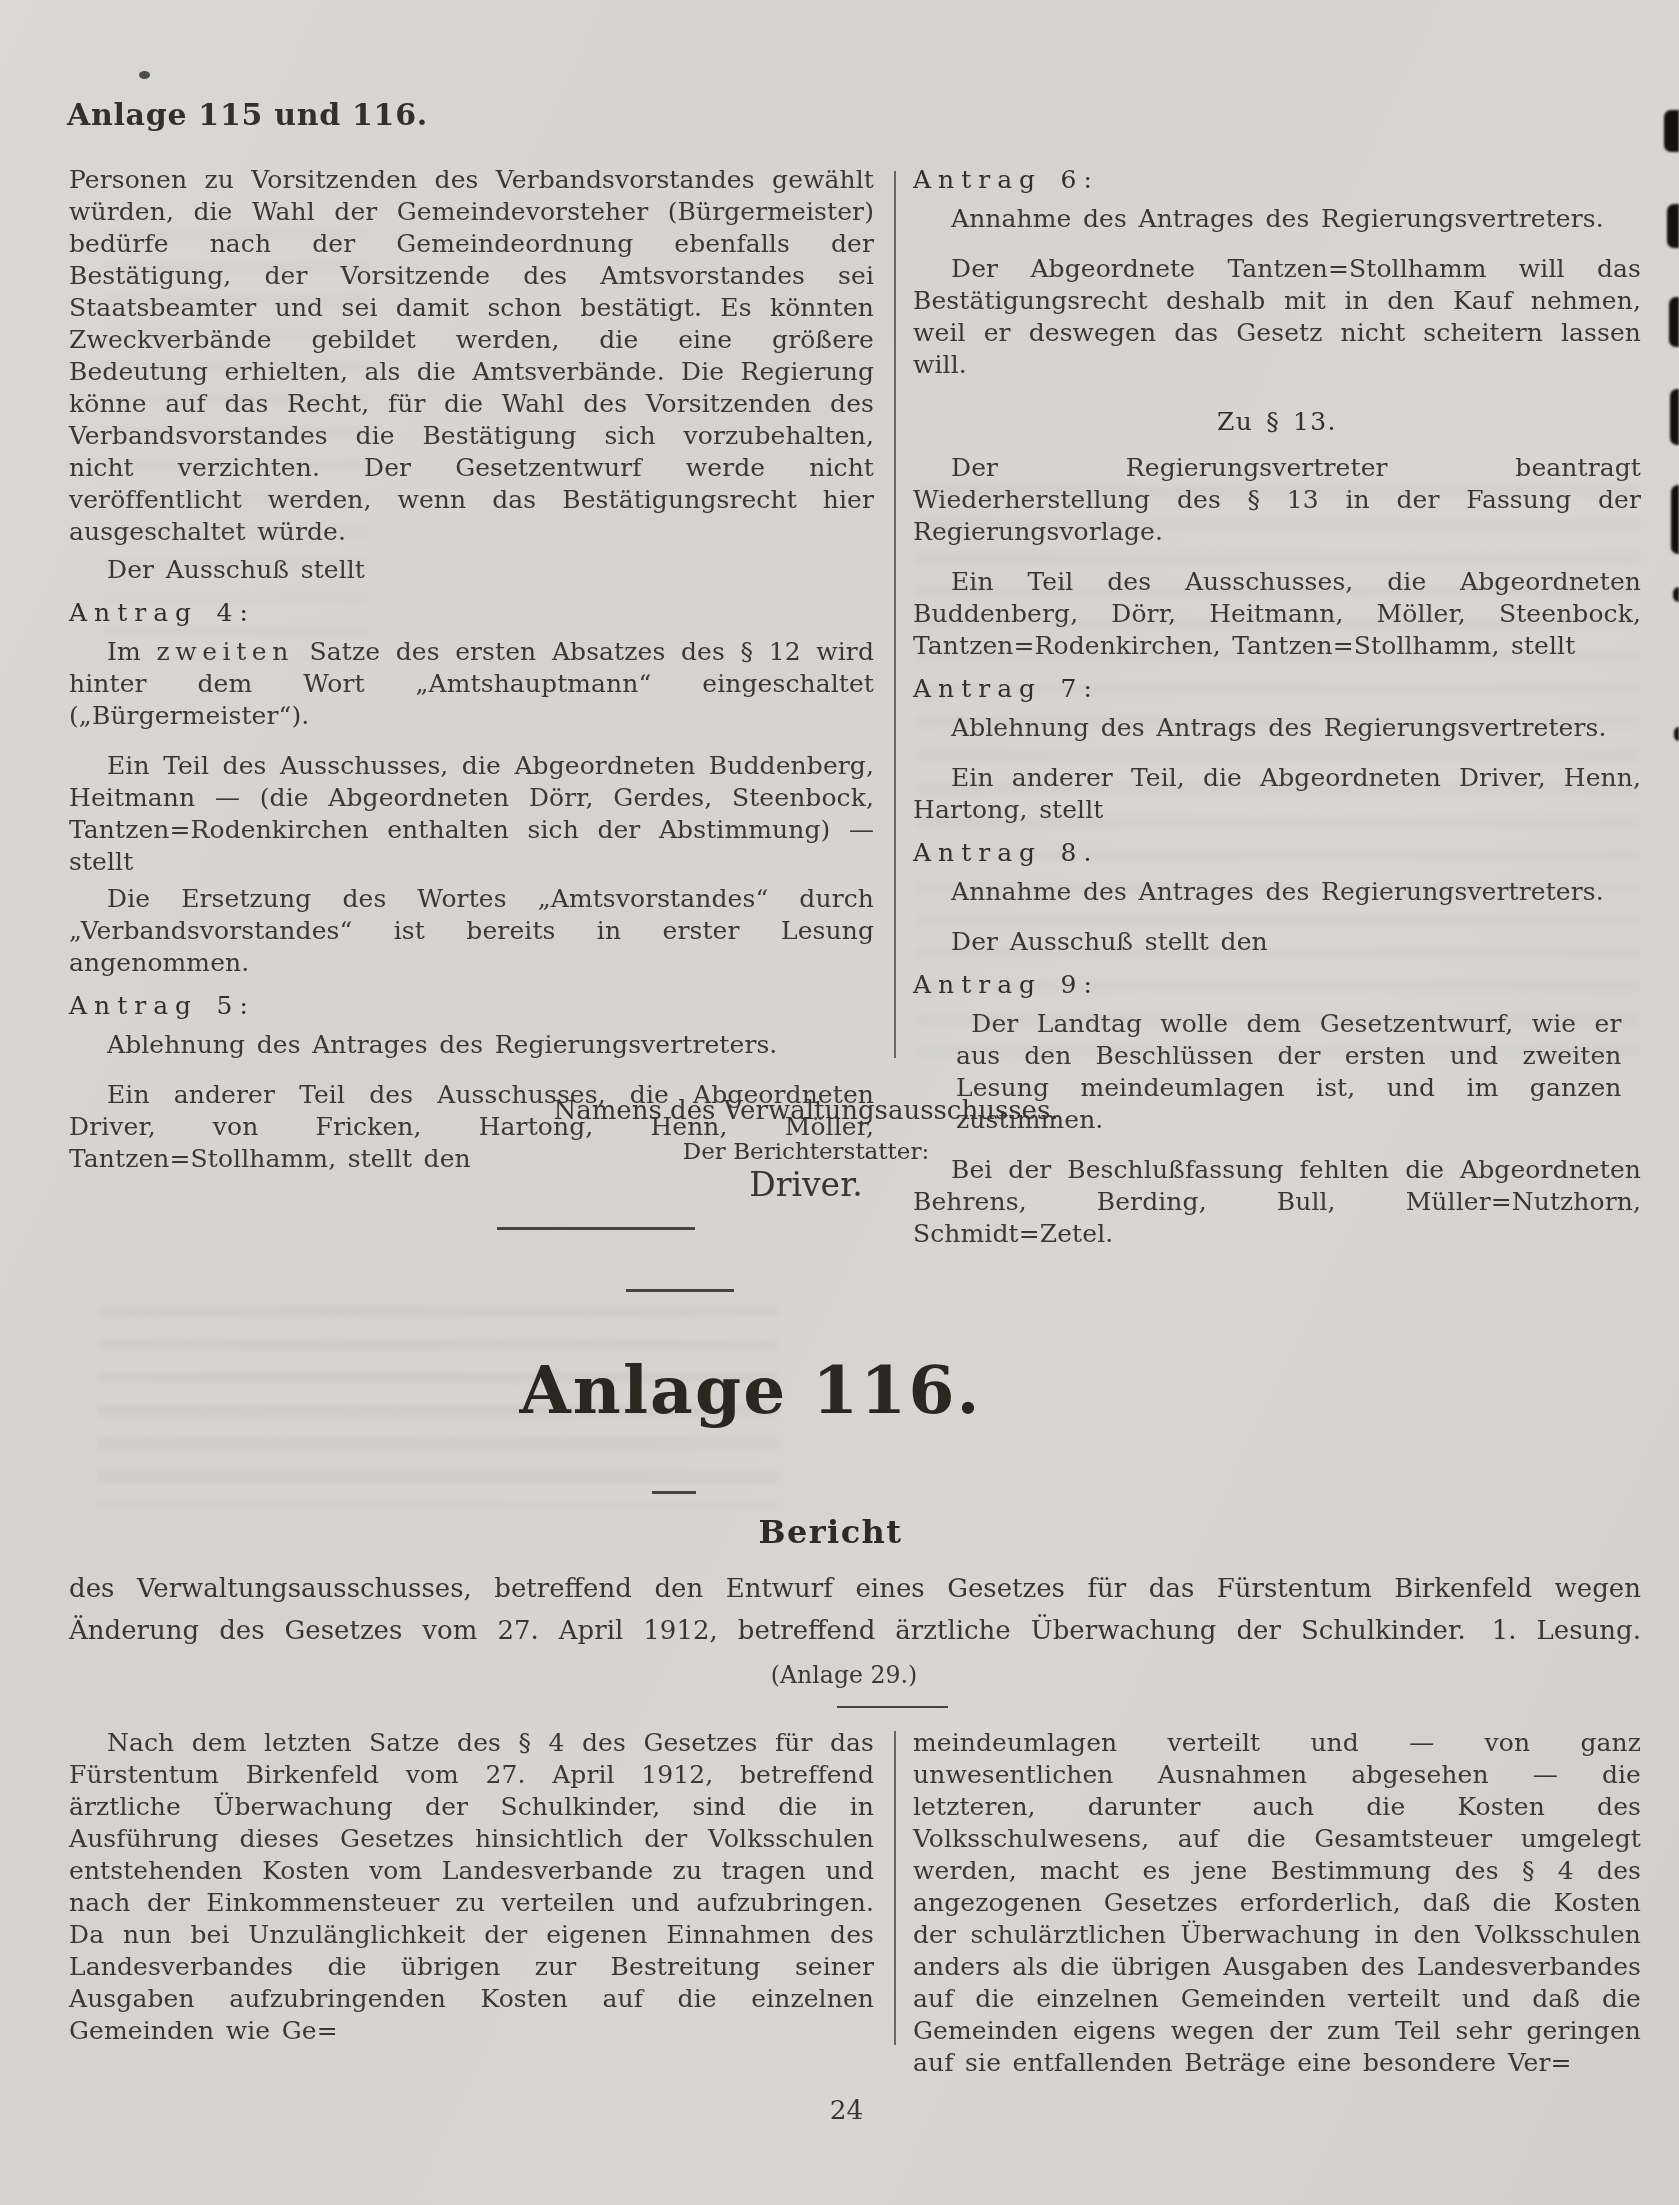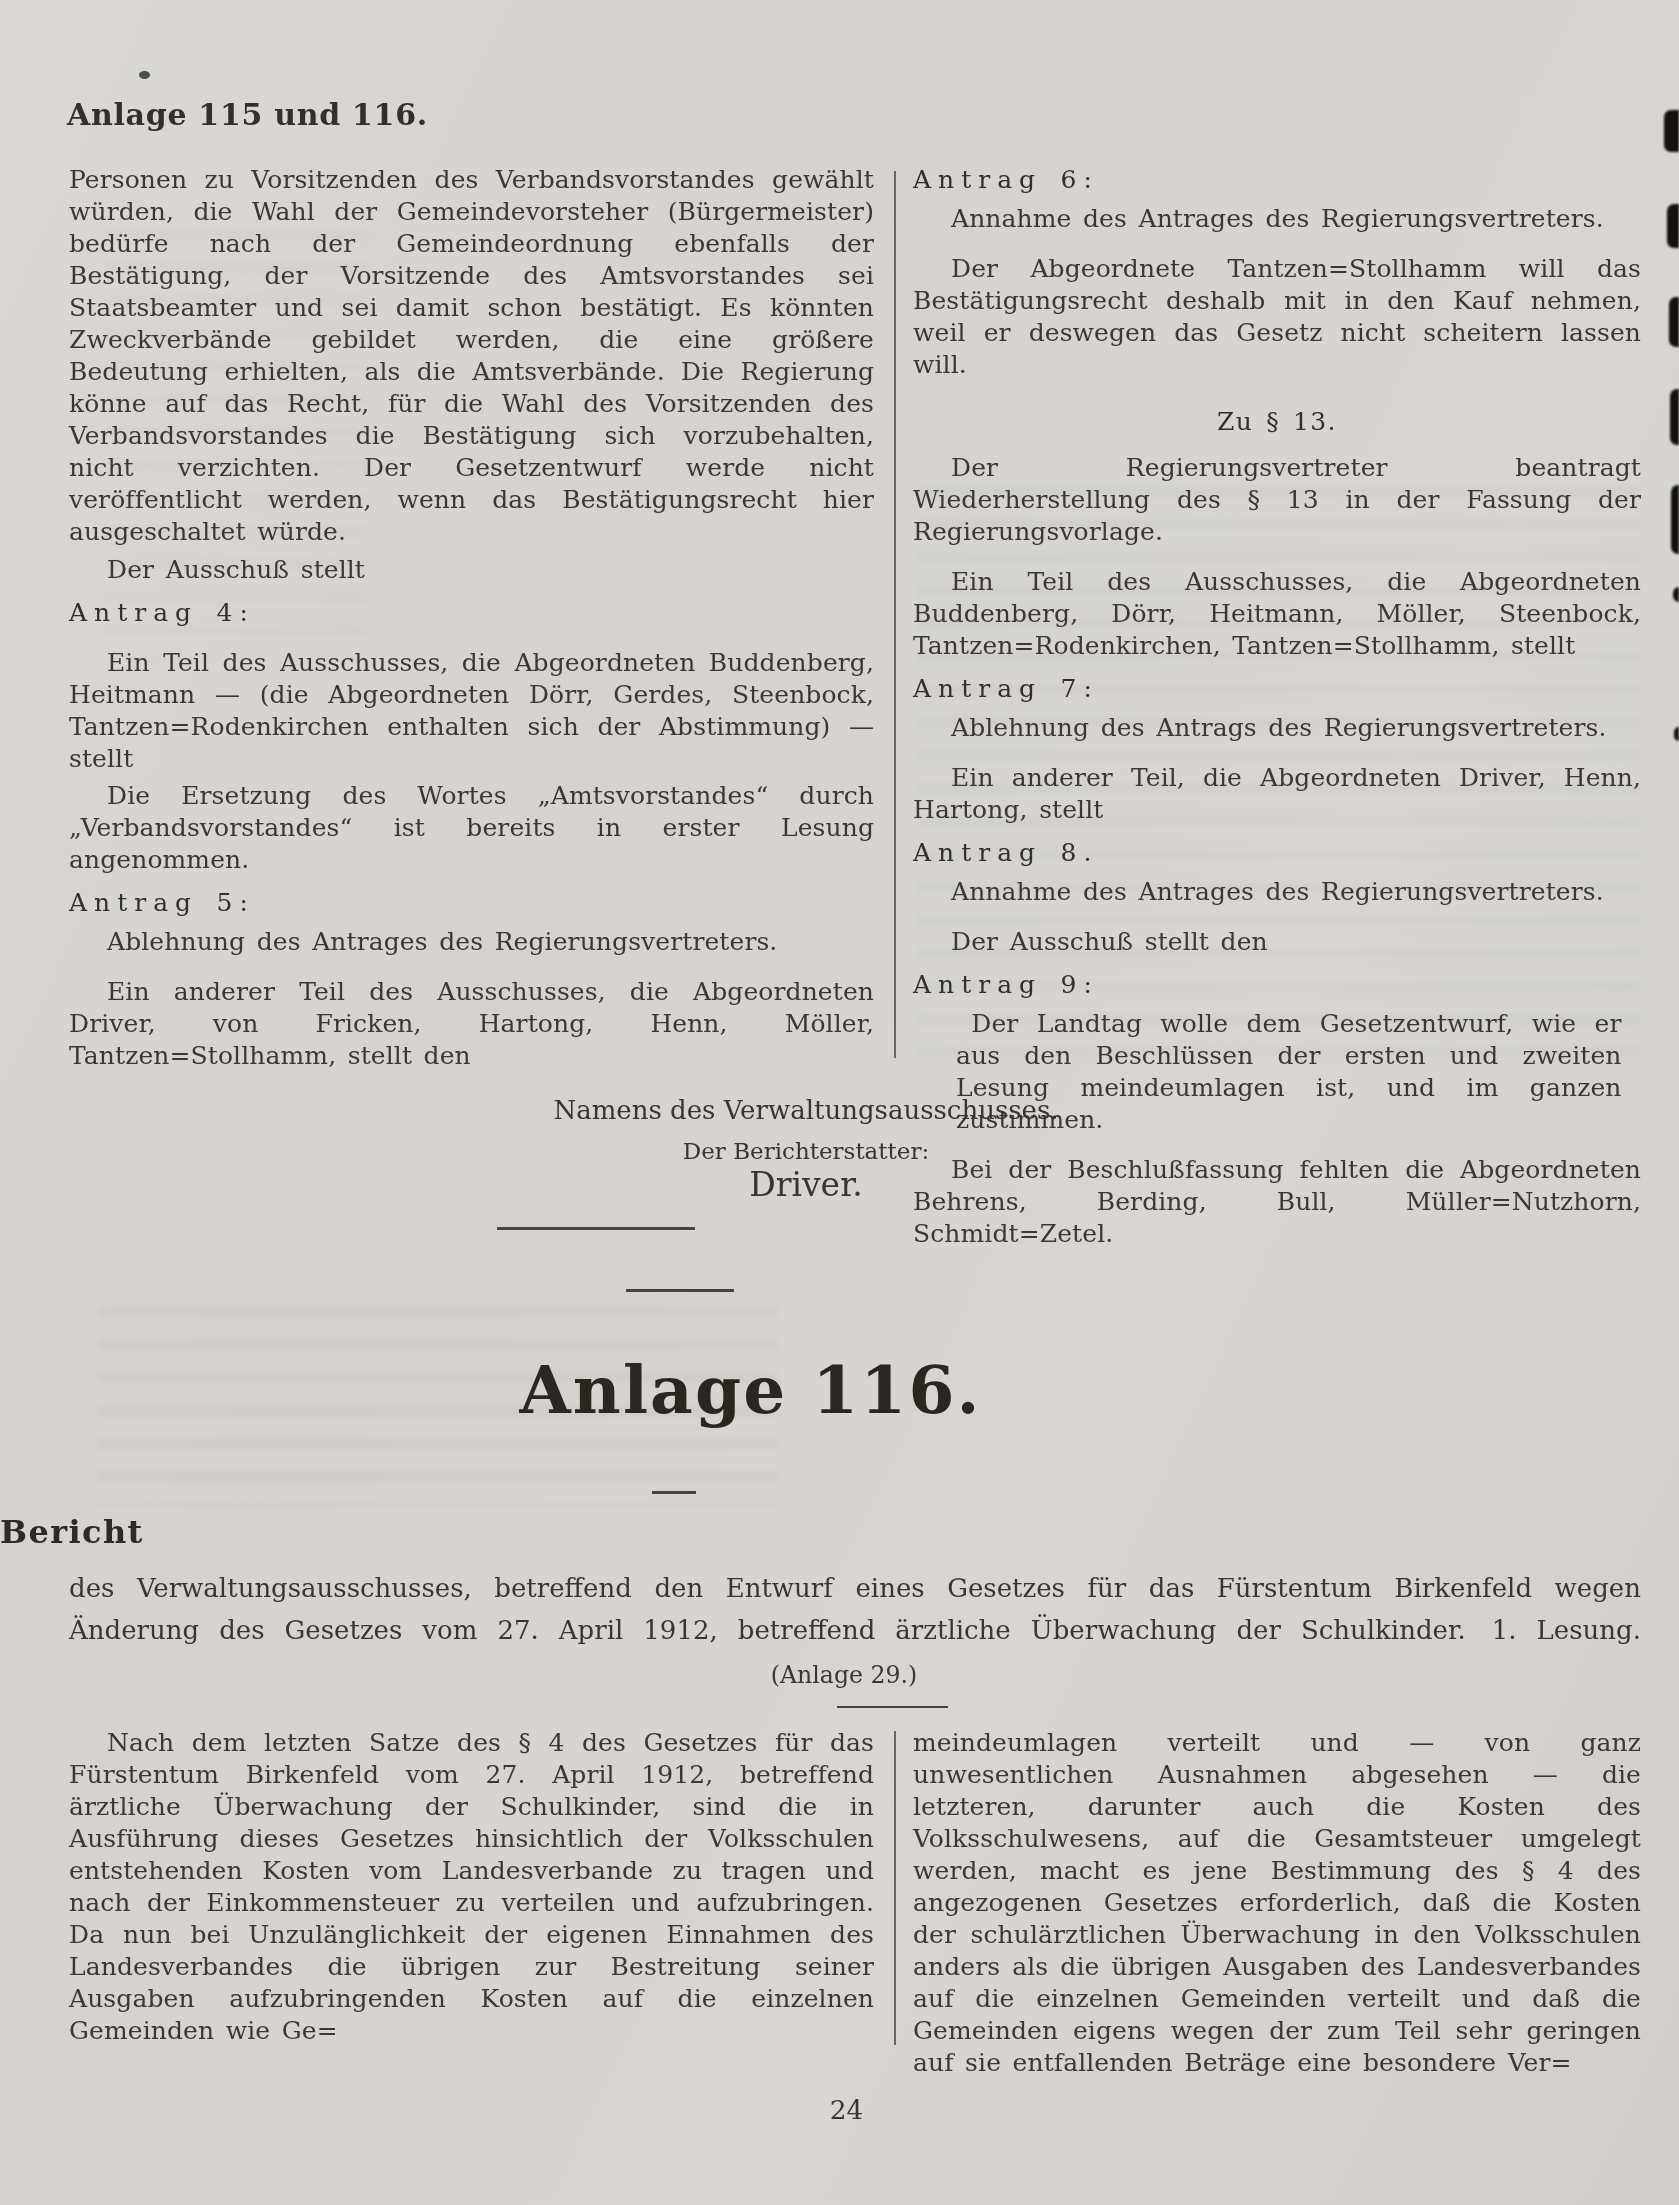--- a/index.html
+++ b/index.html
@@ -64,21 +64,21 @@
   .sig-1 { font-size:26px; }
   .sig-2 { font-size:23px; margin-top:12.5px; }
   .sig-3 { font-size:33px; margin-top:1px; }
   .title116 {
     position:absolute; left:0; top:1351px; width:1501px;
     text-align:center; font-size:66px; font-weight:bold;
     letter-spacing:2.1px; color:#2a2721; z-index:3;
   }
   .bericht {
     position:absolute; left:0; top:1513px; width:1661px;
-    font-size:32px; font-weight:bold;
+    text-align:center; font-size:32px; font-weight:bold;
     letter-spacing:1.4px; color:#2e2a25; z-index:3;
   }
   .subtitle {
     position:absolute; left:69px; top:1567px; width:1572px;
     font-size:26px; line-height:42px;
     text-align:justify; text-align-last:justify;
     word-spacing:7px; color:#3a362f; z-index:3;
   }
   .anlageref {
     position:absolute; left:0; top:1661px; width:1688px;
@@ -108,20 +108,21 @@
   <div class="ghost" style="left:104px; top:229px; width:264px; height:431px; opacity:.2;"></div>
 
   <div class="hdr">Anlage 115 und 116.</div>
 
   <div class="vrule" style="top:171px; height:887px;"></div>
 
   <div class="col ucl">
     <p>Personen zu Vorsitzenden des Verbandsvorstandes gewählt würden, die Wahl der Gemeindevorsteher (Bürgermeister) bedürfe nach der Gemeindeordnung ebenfalls der Bestätigung, der Vorsitzende des Amtsvorstandes sei Staatsbeamter und sei damit schon bestätigt. Es könnten Zweckverbände gebildet werden, die eine größere Bedeutung erhielten, als die Amtsverbände. Die Regierung könne auf das Recht, für die Wahl des Vorsitzenden des Verbandsvorstandes die Bestätigung sich vorzubehalten, nicht verzichten. Der Gesetzentwurf werde nicht veröffentlicht werden, wenn das Bestätigungsrecht hier ausgeschaltet würde.</p>
     <p class="ind">Der Ausschuß stellt</p>
     <p class="chead">Antrag 4:</p>
+    <p class="ind"><span>Im </span><span class="sperr">zweiten</span><span> Satze des ersten Absatzes des § 12 wird hinter dem Wort „Amtshauptmann“ eingeschaltet („Bürgermeister“).</span></p>
     <p class="ind gap-top">Ein Teil des Ausschusses, die Abgeordneten Buddenberg, Heitmann — (die Abgeordneten Dörr, Gerdes, Steenbock, Tantzen=Rodenkirchen enthalten sich der Abstimmung) — stellt</p>
     <p class="ind">Die Ersetzung des Wortes „Amtsvorstandes“ durch „Verbandsvorstandes“ ist bereits in erster Lesung angenommen.</p>
     <p class="chead">Antrag 5:</p>
     <p class="ind">Ablehnung des Antrages des Regierungsvertreters.</p>
     <p class="ind gap-top">Ein anderer Teil des Ausschusses, die Abgeordneten Driver, von Fricken, Hartong, Henn, Möller, Tantzen=Stollhamm, stellt den</p>
   </div>
 
   <div class="col ucr">
     <p class="chead" style="margin-top:0 !important;">Antrag 6:</p>
     <p class="ind">Annahme des Antrages des Regierungsvertreters.</p>

